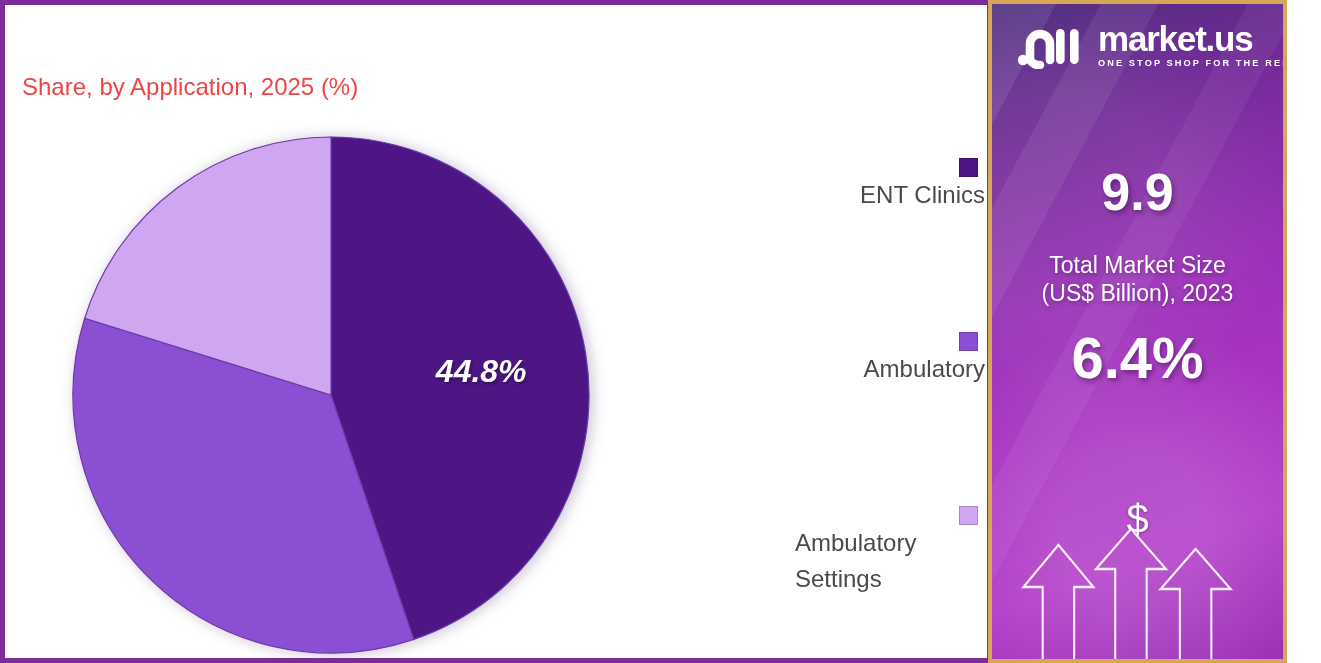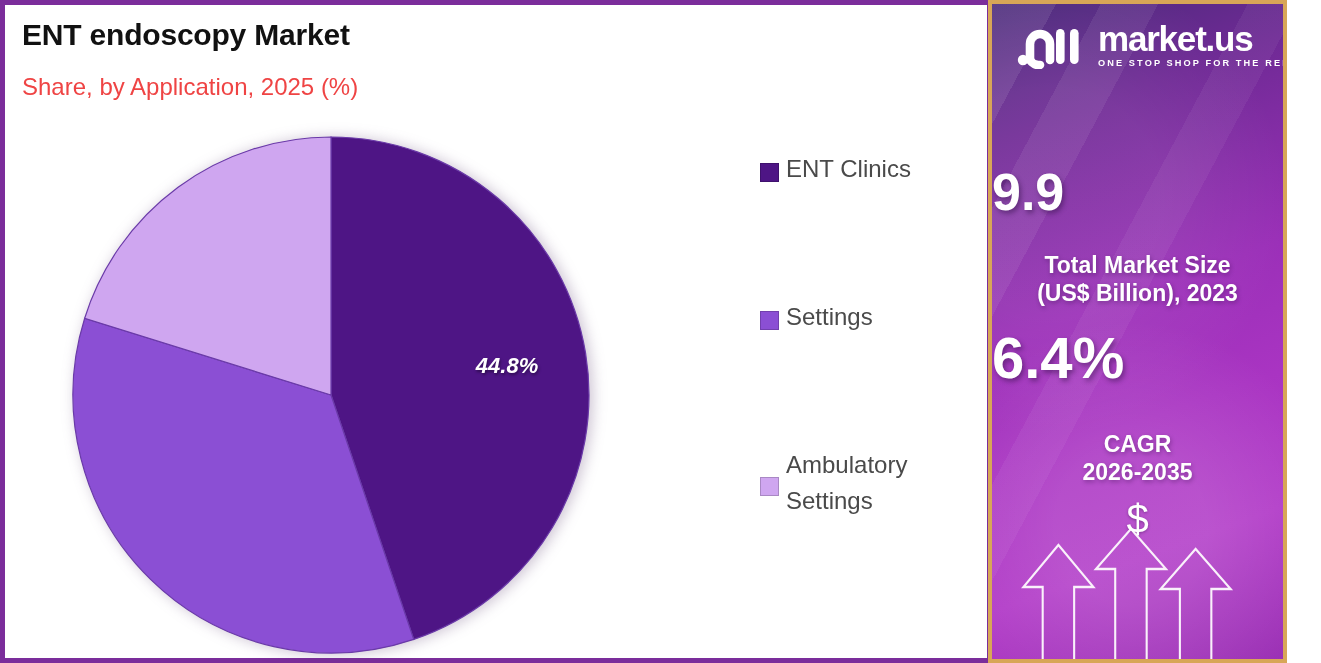--- a/index.html
+++ b/index.html
@@ -40,32 +40,32 @@
   }
   .pie-shadow{
     position:absolute;left:14px;top:12px;width:518px;height:518px;
     border-radius:50%;
     background:rgba(90,60,110,0.30);
     filter:blur(7px);
   }
   .pie-svg{position:absolute;left:0;top:0;}
   .pie-label{
     position:absolute;
-    font-size:22px;font-weight:bold;font-style:italic;color:#ffffff;
+    font-size:32px;font-weight:bold;font-style:italic;color:#ffffff;
     text-shadow:1px 2px 3px rgba(0,0,0,0.40);
     white-space:nowrap;
-    margin-left:40px;
   }
   
   .legend{
     position:absolute;left:755px;top:146px;width:225px;
   }
   .legend-item{
-    display:flex;align-items:center;
+    display:flex;align-items:flex-end;
     margin-bottom:112px;
+    flex-direction:column;
   }
   .legend-item:last-child{margin-bottom:0;margin-top:28px;}
   .swatch{
     width:19px;height:19px;flex:0 0 19px;
     margin-top:7px;margin-right:7px;
     border:1px solid rgba(0,0,0,0.18);
     box-sizing:border-box;
   }
   .legend-label{
     font-size:24px;color:#4a4a4a;line-height:36px;
@@ -100,48 +100,47 @@
   .logo-word{
     font-size:35px;font-weight:bold;color:#ffffff;line-height:34px;
     letter-spacing:-1.2px;
   }
   .logo-tag{
     font-size:9.2px;font-weight:bold;color:#ffffff;
     letter-spacing:2.1px;margin-top:2px;white-space:nowrap;
   }
   
   .stat-big{
-    position:absolute;left:0;width:100%;text-align:left;
+    position:absolute;left:0;width:100%;text-align:center;
     font-size:52px;font-weight:bold;color:#ffffff;
     text-shadow:2px 3px 5px rgba(40,10,60,0.45);
   }
   .stat-cap{
     position:absolute;left:0;width:100%;text-align:center;
-    font-size:23px;font-weight:bold;color:#ffffff;line-height:28px;
+    font-size:23px;font-weight:normal;color:#ffffff;line-height:28px;
     text-shadow:1px 2px 4px rgba(40,10,60,0.35);
   }
   .v99{top:158px;}
   .cap1{top:247px;}
   .v64{top:320px;font-size:58px;}
   .cap2{top:426px;}
   .dollar{
     position:absolute;left:0;width:100%;text-align:center;top:495px;
     font-size:40px;color:#ffffff;font-weight:300;line-height:40px;
     text-shadow:0 1px 3px rgba(40,10,60,0.4);
   }
   .arrows{position:absolute;left:0;bottom:0;width:100%;height:130px;}
 </style>
 </head>
 <body>
 
 <div id="root">
 
   <div class="frame-left">
 
-    <div class="title">ENT endoscopy Market</div>
     <div class="subtitle">Share, by Application, 2025 (%)</div>
 
     <div class="pie-wrap">
       <div class="pie-shadow"></div>
       <svg class="pie-svg" width="545" height="545" viewBox="0 0 545 545">
         <g id="pie-group">
             <path d="M 270 270 L 270.00 12.00 A 258 258 0 0 1 352.72 514.38 Z" fill="#4E1585" stroke="#6A3AA8" stroke-width="1.2"></path>
             <path d="M 270 270 L 352.72 514.38 A 258 258 0 0 1 23.67 193.28 Z" fill="#8B4FD4" stroke="#6A3AA8" stroke-width="1.2"></path>
             <path d="M 270 270 L 23.67 193.28 A 258 258 0 0 1 270.00 12.00 Z" fill="#CFA6F0" stroke="#6A3AA8" stroke-width="1.2"></path>
           </g>
@@ -151,21 +150,21 @@
 
     <div class="legend">
 
       <div class="legend-item">
         <span class="swatch" id="sw0" style="background: rgb(78, 21, 133);"></span>
         <span class="legend-label">ENT Clinics</span>
       </div>
 
       <div class="legend-item">
         <span class="swatch" id="sw1" style="background: rgb(139, 79, 212);"></span>
-        <span class="legend-label">Settings</span>
+        <span class="legend-label">Ambulatory</span>
       </div>
 
       <div class="legend-item">
         <span class="swatch" id="sw2" style="background: rgb(207, 166, 240);"></span>
         <span class="legend-label">Ambulatory Settings</span>
       </div>
 
     </div>
   </div>
 
@@ -188,24 +187,20 @@
 
     <div class="stat-big v99">9.9</div>
 
     <div class="stat-cap cap1">
       <div>Total Market Size</div>
       <div>(US$ Billion), 2023</div>
     </div>
 
     <div class="stat-big v64">6.4%</div>
 
-    <div class="stat-cap cap2">
-      <div>CAGR</div>
-      <div>2026-2035</div>
-    </div>
 
     <div class="dollar">$</div>
 
     <svg class="arrows" viewBox="0 0 333 130" preserveAspectRatio="none">
       <path d="M58 130 V58 H36 L76 16 L116 58 H94 V130" fill="none" stroke="#ffffff" stroke-width="2.4" opacity="0.92"></path>
       <path d="M141 130 V40 H119 L159 0 L199 40 H177 V130" fill="none" stroke="#ffffff" stroke-width="2.4" opacity="0.92"></path>
       <path d="M215 130 V60 H193 L233 20 L273 60 H251 V130" fill="none" stroke="#ffffff" stroke-width="2.4" opacity="0.92"></path>
     </svg>
 
   </div>

